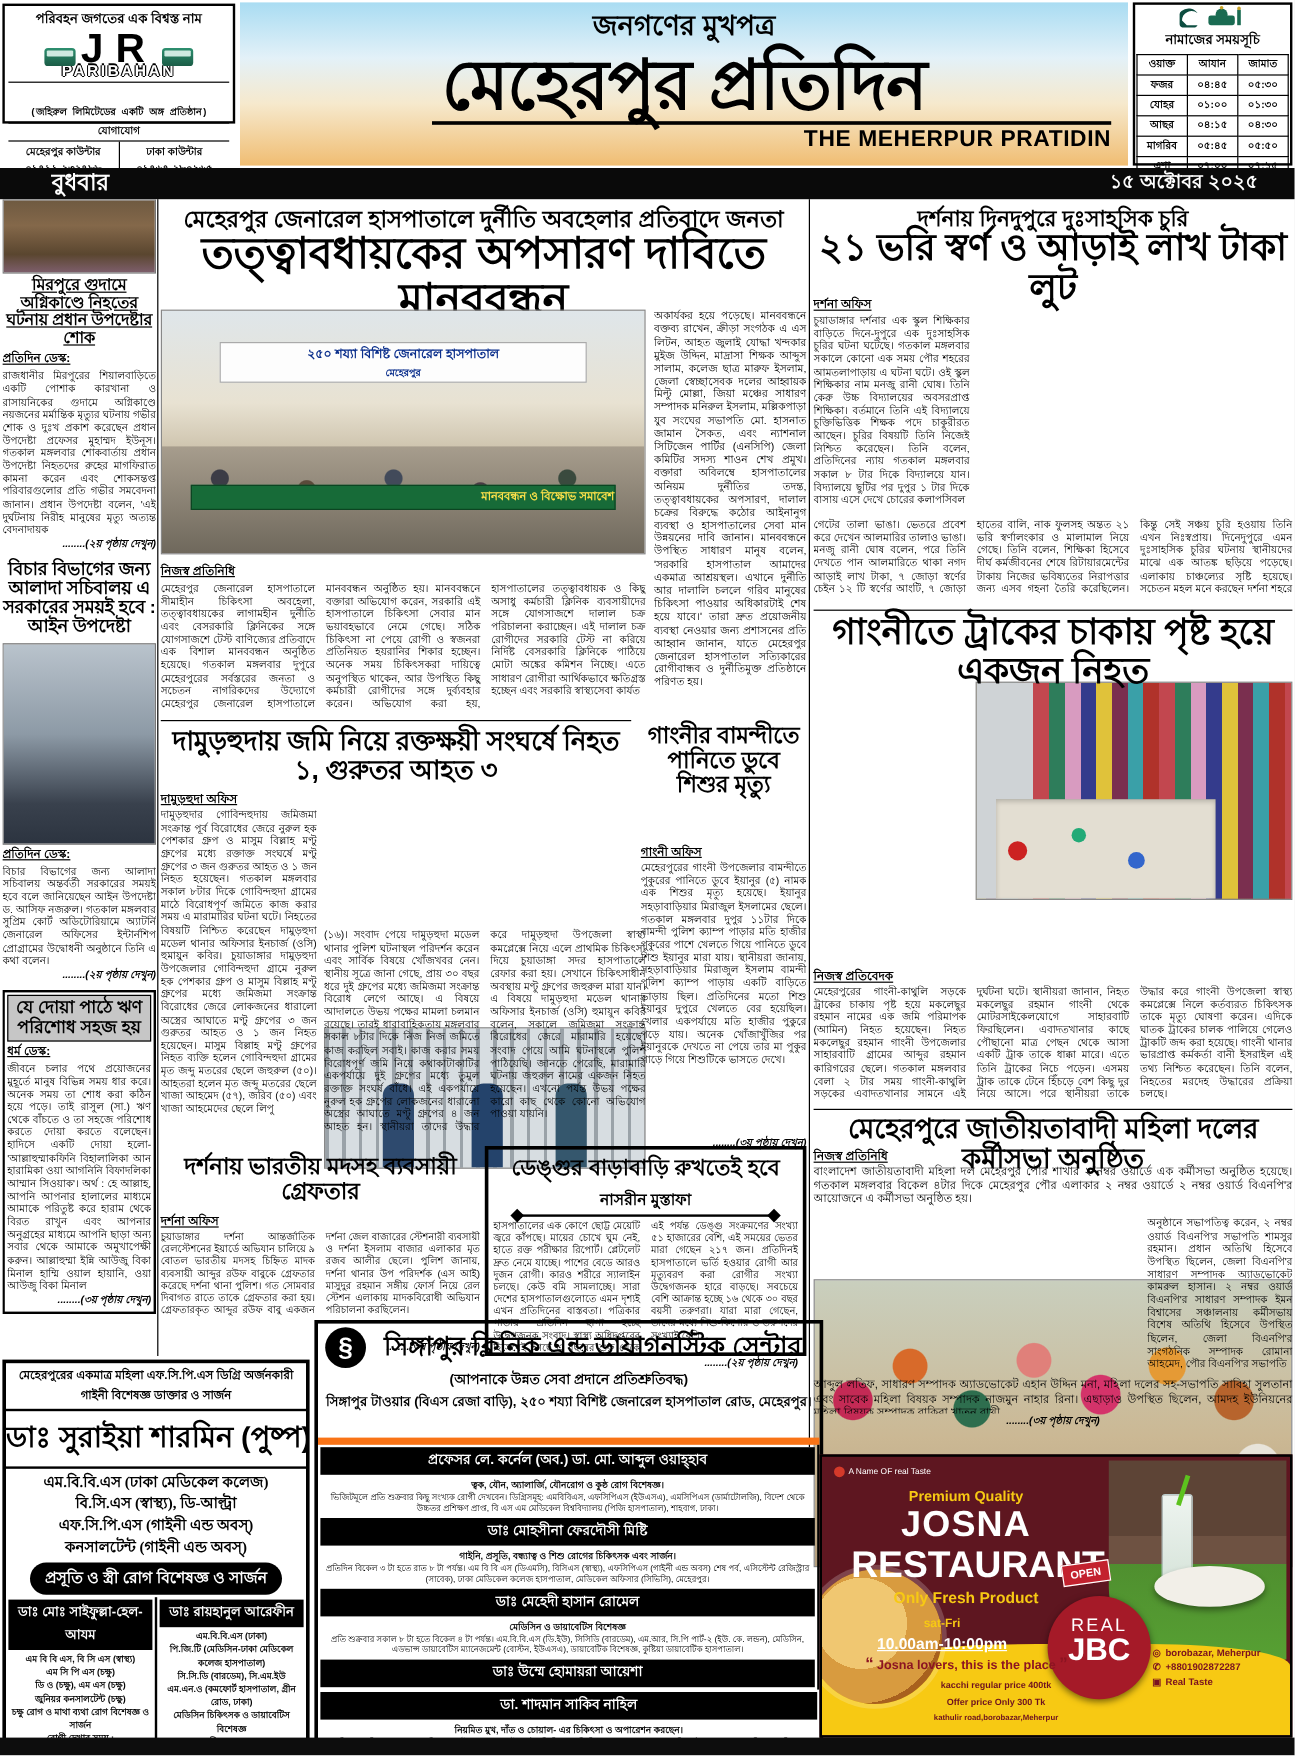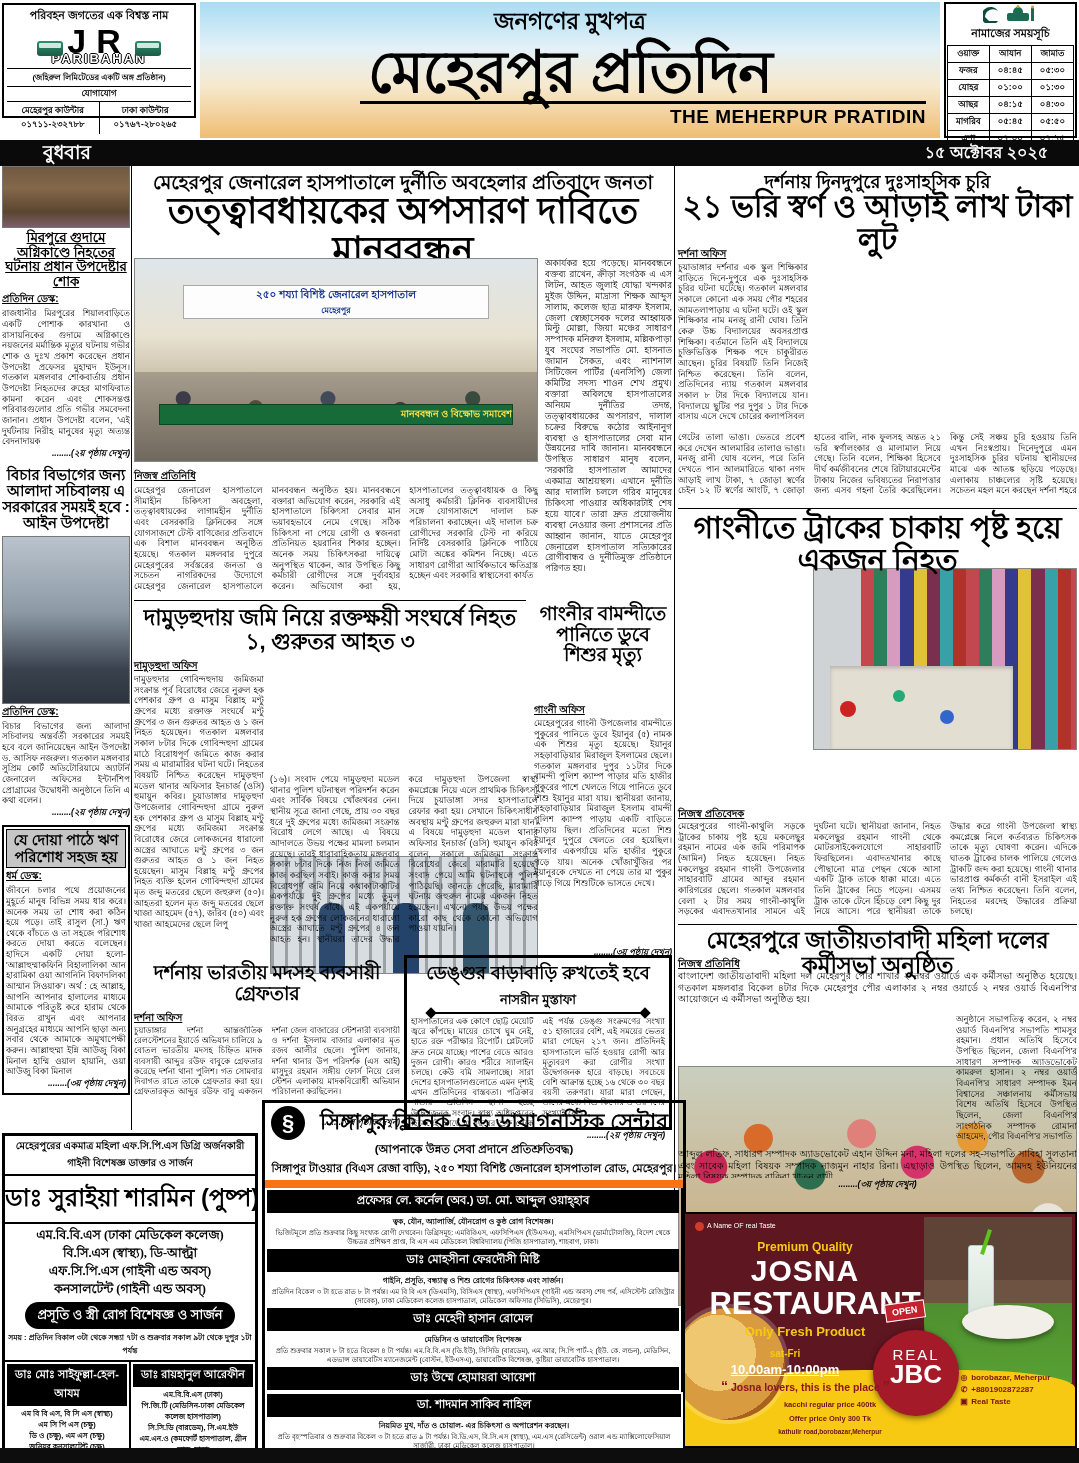--- a/index.html
+++ b/index.html
@@ -11,26 +11,26 @@
   .kicker{font-weight:800;text-align:center;}
   .byline{font-weight:bold;text-decoration:underline;font-size:10px;}
   .body{font-size:8.6px;line-height:1.24;text-align:justify;}
   .more{font-size:8.6px;font-weight:bold;font-style:italic;text-align:right;}
   .photo{border:1px solid #888;overflow:hidden;position:relative;}
   .c3{column-count:3;column-gap:9px;}
   .c2{column-count:2;column-gap:9px;}
   .pre{white-space:pre-line;}
   .clip{overflow:hidden;}
   
-  #jr{left:2px;top:3px;width:194px;height:115px;border:2px solid #000;padding:2px 3px;text-align:center;}
+  #jr{left:2px;top:3px;width:194px;height:100px;border:2px solid #000;padding:2px 3px;text-align:center;}
   #jr .top{font-size:11px;font-weight:bold;}
   #jr .logo{font-size:34px;font-weight:900;letter-spacing:10px;line-height:.9;}
   #jr .brand{font-size:13px;font-weight:900;letter-spacing:2px;margin-top:-6px;
       color:#fff;text-shadow:-1px 0 #000,1px 0 #000,0 -1px #000,0 1px #000;}
-  #jr .sub{font-size:8px;font-weight:bold;border-top:1px solid #000;margin-top:2px;padding-top:2px;}
+  #jr .sub{font-size:8px;font-weight:bold;border-top:1px solid #000;margin-top:2px;padding-top:18px;font-family:Liberation Mono, monospace;}
   #jr .contact{font-size:8.5px;font-weight:bold;border-top:1px solid #000;border-bottom:1px solid #000;margin-top:2px;}
   #jr .grid{display:flex;font-size:8.5px;font-weight:bold;}
   #jr .grid>div{flex:1;padding:2px 1px;}
   #jr .grid>div:first-child{border-right:1px solid #000;}
   .bus{display:inline-block;width:26px;height:15px;background:linear-gradient(#2d8f6f,#1b5c46);
        border-radius:3px;position:relative;vertical-align:middle;}
   .bus:before{content:"";position:absolute;left:2px;right:2px;top:2px;height:5px;background:#cfe9e0;border-radius:1px;}
   #masthead{left:200px;top:2px;width:740px;height:136px;text-align:center;
      background:linear-gradient(180deg,#a9dcf2 0%,#e3f1f8 34%,#f6e9cd 62%,#f0bd72 100%);}
   #masthead .tag{font-size:23px;font-weight:900;padding-top:1px;}
@@ -111,21 +111,21 @@
   #huda .duo>div{flex:1;padding:0 2px 2px;}
   #huda .duo>div:first-child{border-right:2px solid #000;}
   #huda .dname{background:#000;color:#fff;font-size:11px;font-weight:900;padding:2px 1px;margin:2px 0 2px;}
   #huda .dlines{font-size:7.4px;font-weight:bold;line-height:1.5;}
   #spore{left:262px;top:1100px;width:424px;height:356px;border:3px solid #000;overflow:hidden;text-align:center;}
   #spore .head{display:flex;align-items:center;gap:6px;padding:2px 6px 0;}
   #spore .merlion{width:34px;height:34px;border-radius:50%;background:#000;color:#fff;font-size:22px;
       font-weight:900;line-height:34px;flex:0 0 auto;}
   #spore .t{font-size:21.5px;font-weight:900;flex:1;white-space:nowrap;}
   #spore .tag{font-size:11.5px;font-weight:bold;}
-  #spore .addr{font-size:11px;font-weight:bold;border-bottom:8px solid #f97316;padding-bottom:1px;}
+  #spore .addr{font-size:11px;font-weight:bold;border-bottom:6px solid #f97316;padding-bottom:19px;}
   #spore .cols{display:flex;text-align:center;flex-direction:column;}
   #spore .cols>div{flex:1;padding:0 2px;}
   #spore .cols>div:first-child{border-right:2px solid #000;}
   #spore .dn{background:#000;color:#fff;font-size:11.5px;font-weight:900;padding:2px 0;margin:2px 0;}
   #spore .ds{font-size:7.6px;font-weight:bold;}
   #spore .dd{font-size:7px;line-height:1.35;}
   #spore .oph{display:inline-block;background:#ec4899;color:#fff;border-radius:12px;font-size:10.5px;
       font-weight:900;padding:2px 14px;margin:3px 0 2px;box-shadow:-14px 0 0 -4px #999,14px 0 0 -4px #999;}
   #spore .op{display:flex;text-align:left;gap:4px;padding:1px 4px;}
   #spore .op .b{font-size:9px;}
@@ -351,21 +351,20 @@
 
   <div class="abs" id="huda">
     <div class="l1">মেহেরপুরের একমাত্র মহিলা এফ.সি.পি.এস ডিগ্রি অর্জনকারী</div>
     <div class="l1" style="padding-top:0;">গাইনী বিশেষজ্ঞ ডাক্তার ও সার্জন</div>
     <div class="name">ডাঃ সুরাইয়া শারমিন (পুষ্প)</div>
     <div class="quals pre">এম.বি.বি.এস (ঢাকা মেডিকেল কলেজ)
 বি.সি.এস (স্বাস্থ্য), ডি-আল্ট্রা
 এফ.সি.পি.এস (গাইনী এন্ড অবস্)
 কনসালটেন্ট (গাইনী এন্ড অবস্)</div>
     <div><span class="pill">প্রসূতি ও স্ত্রী রোগ বিশেষজ্ঞ ও সার্জন</span></div>
-    <div class="time">সময় : প্রতিদিন বিকাল ৩টা থেকে সন্ধ্যা ৭টা ও শুক্রবার সকাল ৯টা থেকে দুপুর ১টা পর্যন্ত</div>
     <div class="duo">
       <div>
         <div class="dname">ডাঃ মোঃ সাইফুল্লা-হেল-আযম</div>
         <div class="dlines pre">এম বি বি এস, বি সি এস (স্বাস্থ্য)
 এম সি পি এস (চক্ষু)
 ডি ও (চক্ষু), এম এস (চক্ষু)
 জুনিয়র কনসালটেন্ট (চক্ষু)
 চক্ষু রোগ ও মাথা ব্যথা রোগ বিশেষজ্ঞ ও সার্জন
 রোগী দেখার সময় :
 প্রতিদিন, বিকাল ৩টা থেকে সন্ধ্যা ৬টা পর্যন্ত।</div>

